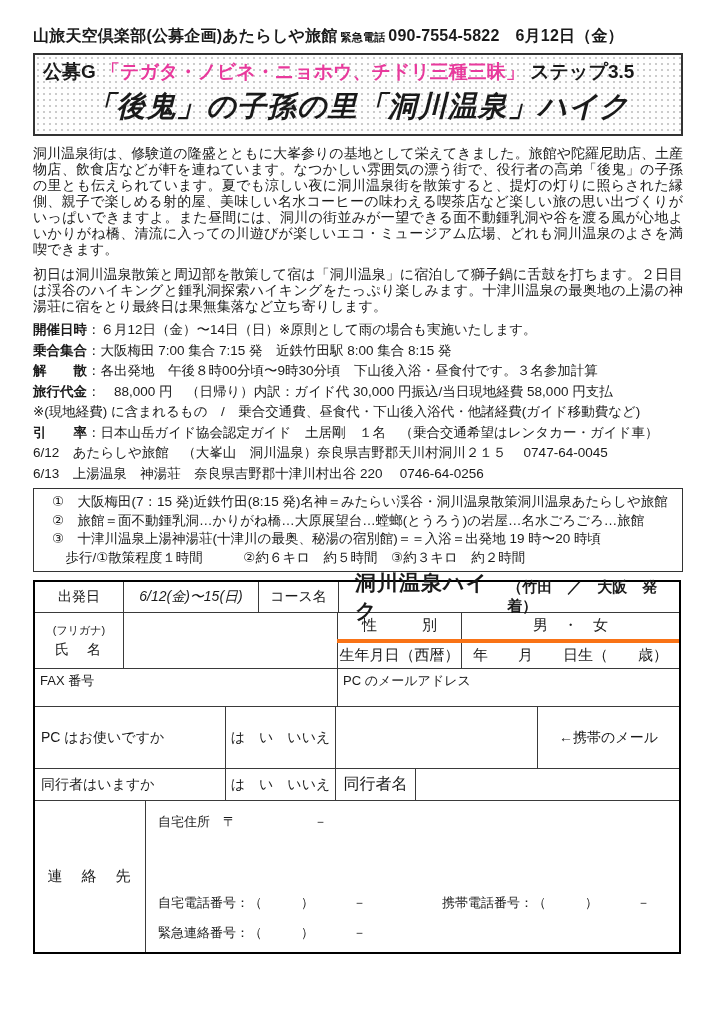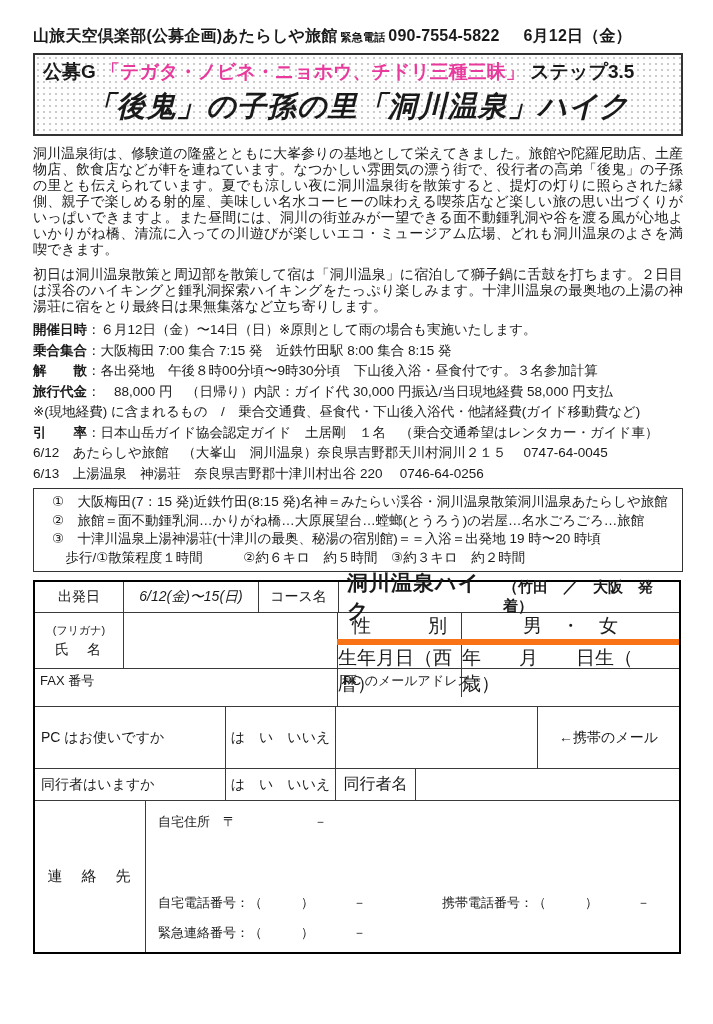--- a/index.html
+++ b/index.html
@@ -7,21 +7,21 @@
   body {
     width:713px; height:1024px; overflow:hidden;
     color:#1a1a1a;
     font-family:"Liberation Sans","DejaVu Sans",sans-serif;
   }
   .page { padding:26px 30px 0 33px; }
 
   
   .top-header { font-size:16px; font-weight:bold; white-space:nowrap; letter-spacing:0.2px; }
   .h-small { font-size:11px; margin:0 3px; }
-  .h-date  { margin-left:24px; }
+  .h-date  { margin-left:16px; }
 
   
   .banner {
     border:2px solid #333; margin-top:6px; padding:4px 8px 7px;
     background-color:#fefefe;
     background-image:radial-gradient(circle,#cbcbcb 1px,rgba(0,0,0,0) 1.15px);
     background-size:6px 6px;
   }
   .banner-line1 { font-size:19px; font-weight:bold; text-align:left; white-space:nowrap; }
   .banner-title { font-size:29px; font-weight:bold; text-align:center; letter-spacing:1px; margin-top:2px; white-space:nowrap;font-style:italic; }
@@ -42,33 +42,33 @@
   .form-table { margin-top:8px; width:648px; border:2px solid #000; }
   .fr { display:flex; border-top:1px solid #3a3a3a; }
   .fr:first-child { border-top:none; }
   .fc { display:flex; align-items:center; border-left:1px solid #3a3a3a; font-size:14px; }
   .fc:first-child { border-left:none; }
 
   .r1 { height:30px; }
   .dep-l    { width:88px;  justify-content:center; }
   .dep-v    { width:135px; justify-content:center;font-style:italic; }
   .course-l { width:80px;  justify-content:center; }
-  .course-v { flex:1; padding-left:8px; }
+  .course-v { flex:1; padding-left:16px; }
   .course-name { font-size:21px; font-weight:bold; letter-spacing:1px; }
   .course-note { font-size:15px; font-weight:bold; margin-left:4px; }
 
   .r2 { height:56px; }
   .name-l { width:88px; flex-direction:column; justify-content:center; }
   .furi   { font-size:11px; }
   .name-t { font-size:14px; margin-top:3px; letter-spacing:2px; }
   .name-blank { width:214px; }
   .r2r { flex:1; display:flex; flex-direction:column; }
   .r2r .sub { display:flex; flex:1; }
-  .r2r .sub + .sub { border-top:6px solid #f97316; }
-  .sub-cell { display:flex; align-items:center; border-left:1px solid #3a3a3a; font-size:19px; }
+  .r2r .sub + .sub { border-top:4px solid #f97316; }
+  .sub-cell { display:flex; align-items:center; border-left:1px solid #3a3a3a; font-size:15px; }
   .sex-l   { width:124px; justify-content:center; }
   .sex-v   { flex:1; justify-content:center; }
 
   .r3 { height:38px; }
   .fax { width:302px; align-items:flex-start; padding:3px 5px; font-size:13px; }
   .pcm { flex:1; align-items:flex-start; padding:3px 5px; font-size:13px; }
 
   .r4 { height:62px; }
   .pcq    { width:190px; padding-left:6px; }
   .yn     { width:110px; justify-content:center; }

